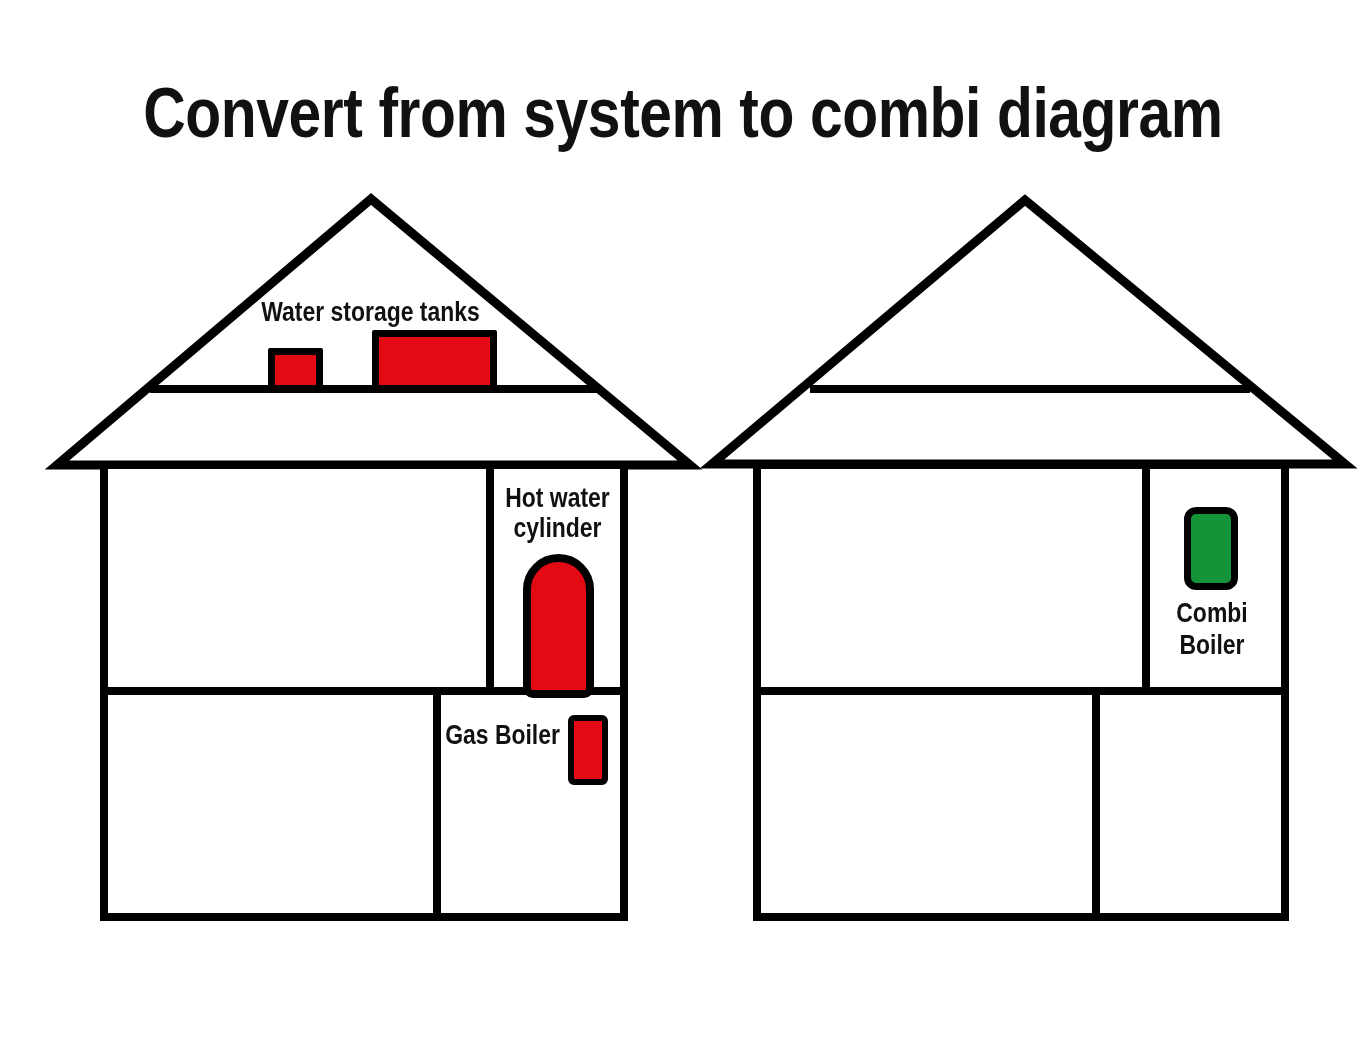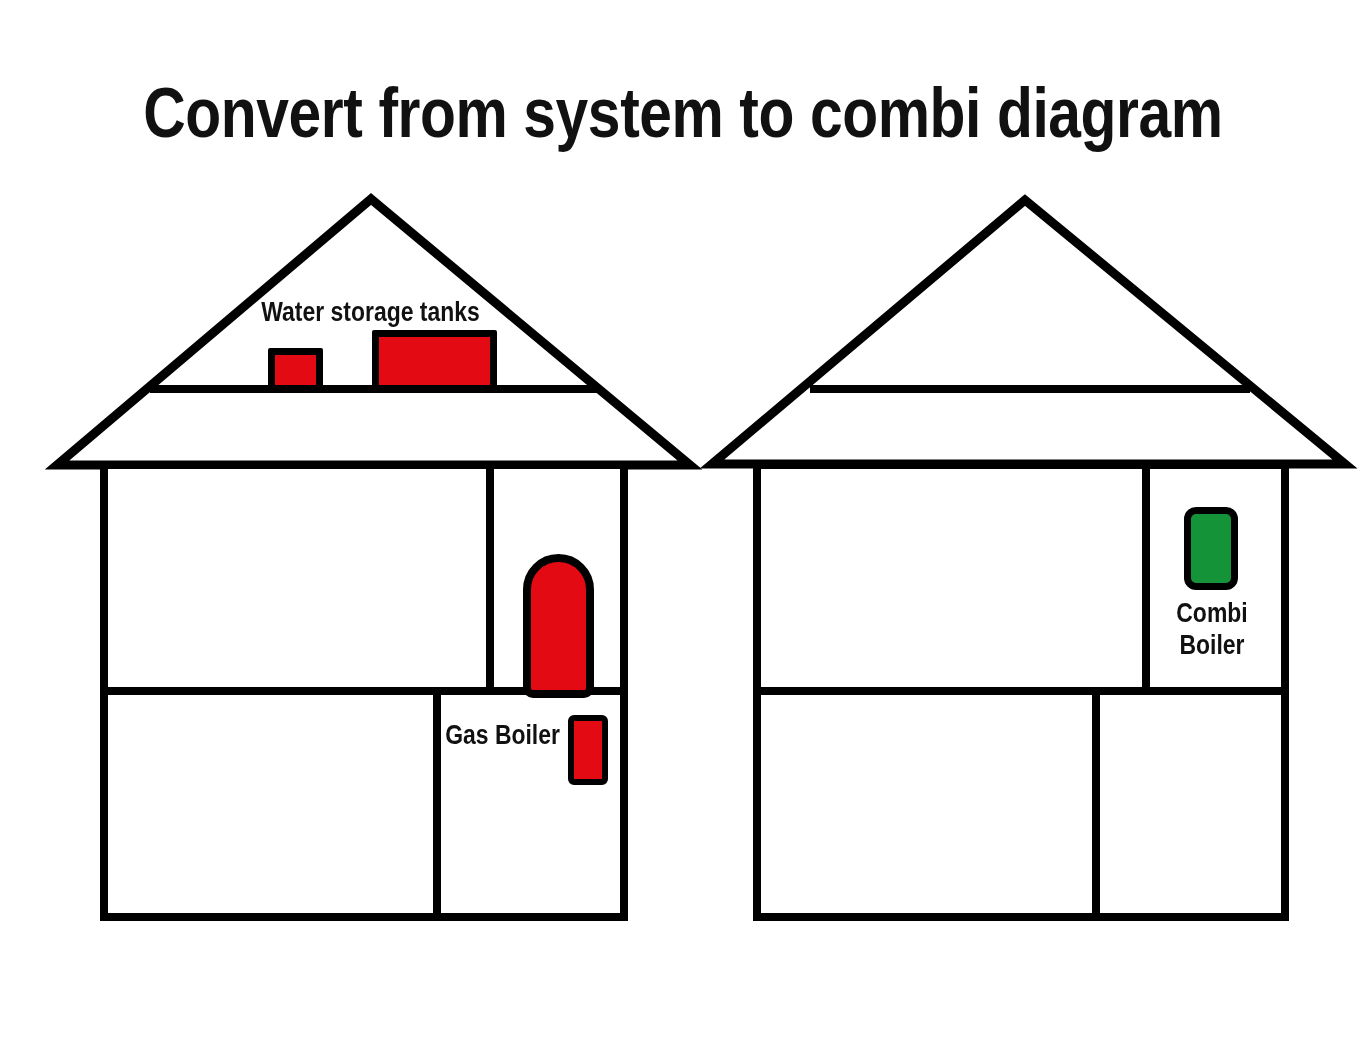--- a/index.html
+++ b/index.html
@@ -101,20 +101,24 @@
   <div class="shape tank-small"></div>
   <div class="shape tank-big"></div>
   <div class="shape cylinder"></div>
   <div class="shape gas-boiler"></div>
 
   <div class="shape combi-boiler"></div>
 
   <div class="label-box lbl-water">
     <span class="label">Water storage tanks</span>
   </div>
+  <div class="label-box lbl-cyl">
+    <span class="label">Hot water
+cylinder</span>
+  </div>
   <div class="label-box lbl-gas">
     <span class="label">Gas Boiler</span>
   </div>
   <div class="label-box lbl-combi">
     <span class="label">Combi
 Boiler</span>
   </div>
 
 </div>
 

